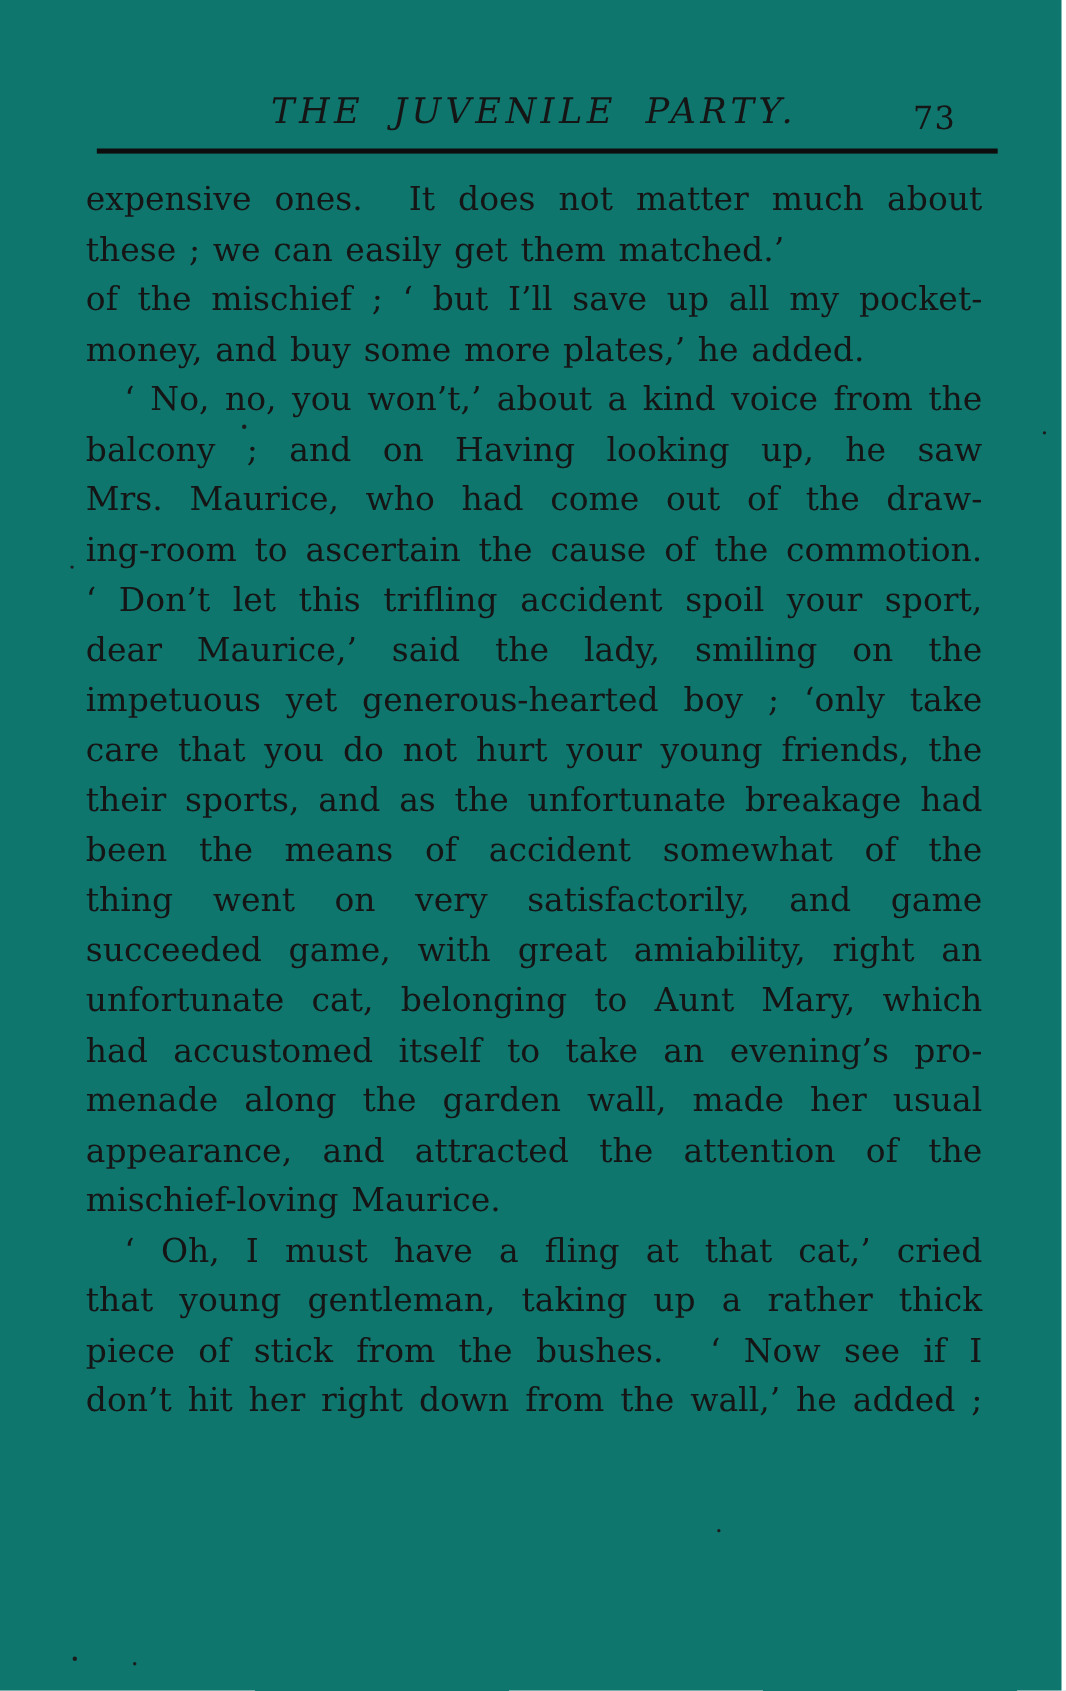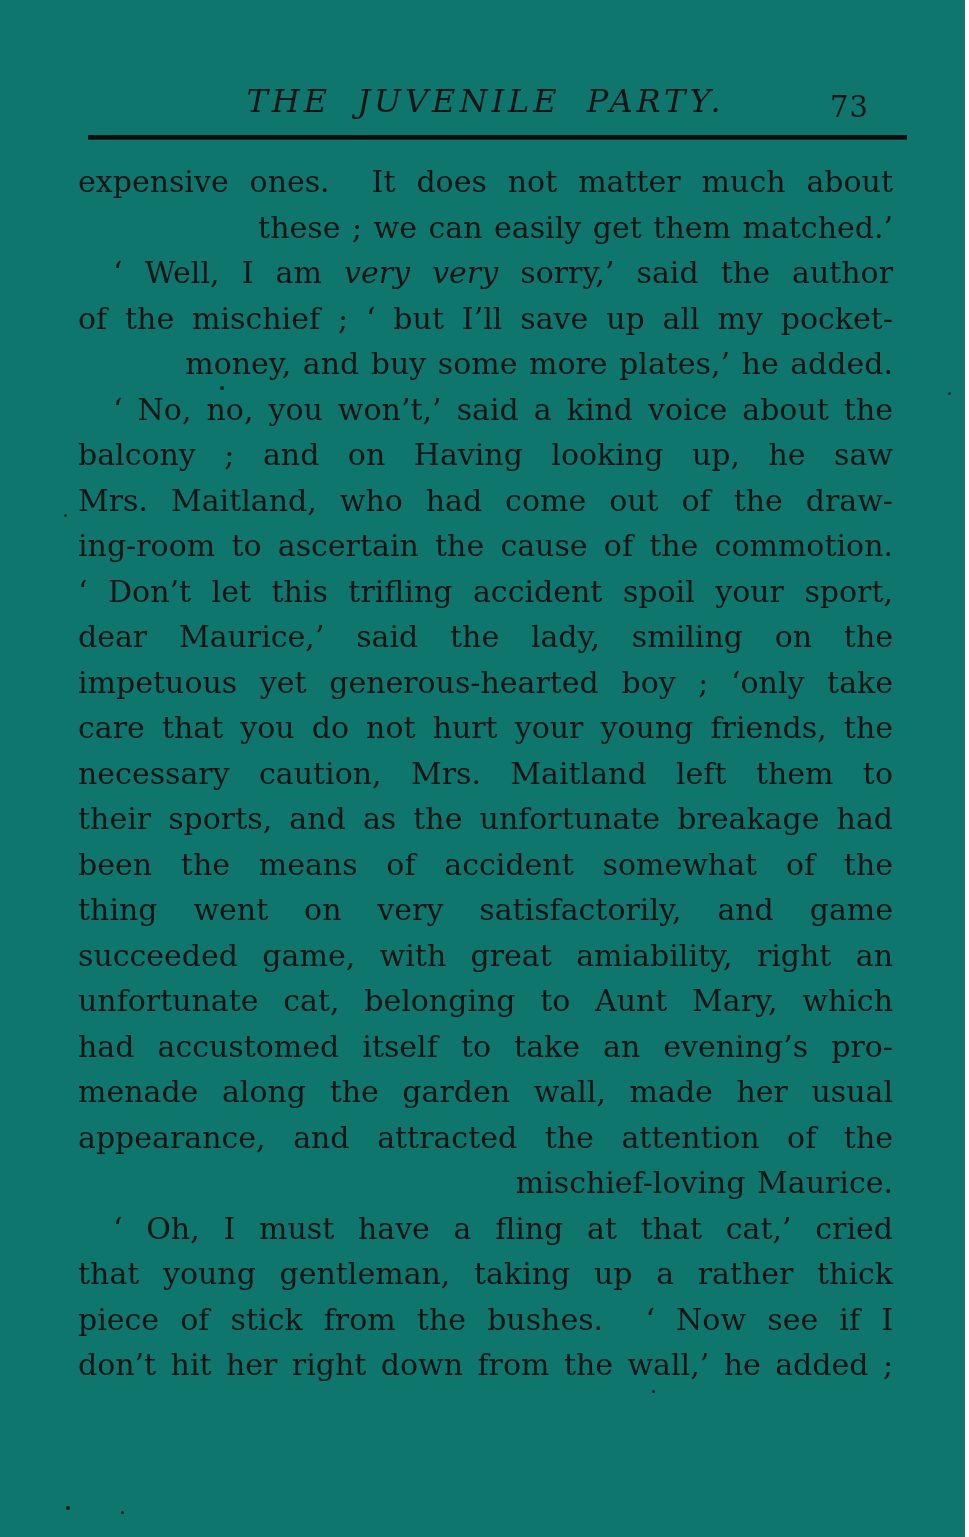--- a/index.html
+++ b/index.html
@@ -47,21 +47,21 @@
     position: absolute;
     top: 159px;
     left: 78px;
     width: 815px;
     font-size: 30px;
     word-spacing: 2px;
   }
   .line {
     line-height: 45.5px;
     white-space: nowrap;
-    text-align: right;
+    text-align: left;
   }
   .line.just {
     white-space: normal;
     text-align: justify;
     text-align-last: justify;
     text-justify: inter-word;
   }
   .line.indent {
     text-indent: 35px;
   }
@@ -81,32 +81,30 @@
 
   <div class="running-header-title">THE JUVENILE PARTY.</div>
 
   <div class="page-number">73</div>
 
   <div class="header-rule"></div>
 
   <div class="body-text">
       <div class="line just"><span>expensive ones.&nbsp; It does not matter much about</span></div>
       <div class="line"><span>these ; we can easily get them matched.’</span></div>
-      <div class="line indent just"><span>‘ Well, I am </span><em>very very</em><span> sorry,’ said the author</span></div>
       <div class="line just"><span>of the mischief ; ‘ but I’ll save up all my pocket-</span></div>
       <div class="line"><span>money, and buy some more plates,’ he added.</span></div>
-      <div class="line indent just"><span>‘ No, no, you won’t,’ said a kind voice about the</span></div>
+      <div class="line indent just"><span>‘ No, no, you won’t,’ about a kind voice from the</span></div>
       <div class="line just"><span>balcony ; and on Having looking up, he saw</span></div>
-      <div class="line just"><span>Mrs. Maitland, who had come out of the draw-</span></div>
+      <div class="line just"><span>Mrs. Maurice, who had come out of the draw-</span></div>
       <div class="line just"><span>ing-room to ascertain the cause of the commotion.</span></div>
       <div class="line just"><span>‘ Don’t let this trifling accident spoil your sport,</span></div>
       <div class="line just"><span>dear Maurice,’ said the lady, smiling on the</span></div>
       <div class="line just"><span>impetuous yet generous-hearted boy ; ‘only take</span></div>
       <div class="line just"><span>care that you do not hurt your young friends, the</span></div>
-      <div class="line just"><span>necessary caution, Mrs. Maitland left them to</span></div>
       <div class="line just"><span>their sports, and as the unfortunate breakage had</span></div>
       <div class="line just"><span>been the means of accident somewhat of the</span></div>
       <div class="line just"><span>thing went on very satisfactorily, and game</span></div>
       <div class="line just"><span>succeeded game, with great amiability, right an</span></div>
       <div class="line just"><span>unfortunate cat, belonging to Aunt Mary, which</span></div>
       <div class="line just"><span>had accustomed itself to take an evening’s pro-</span></div>
       <div class="line just"><span>menade along the garden wall, made her usual</span></div>
       <div class="line just"><span>appearance, and attracted the attention of the</span></div>
       <div class="line"><span>mischief-loving Maurice.</span></div>
       <div class="line indent just"><span>‘ Oh, I must have a fling at that cat,’ cried</span></div>

